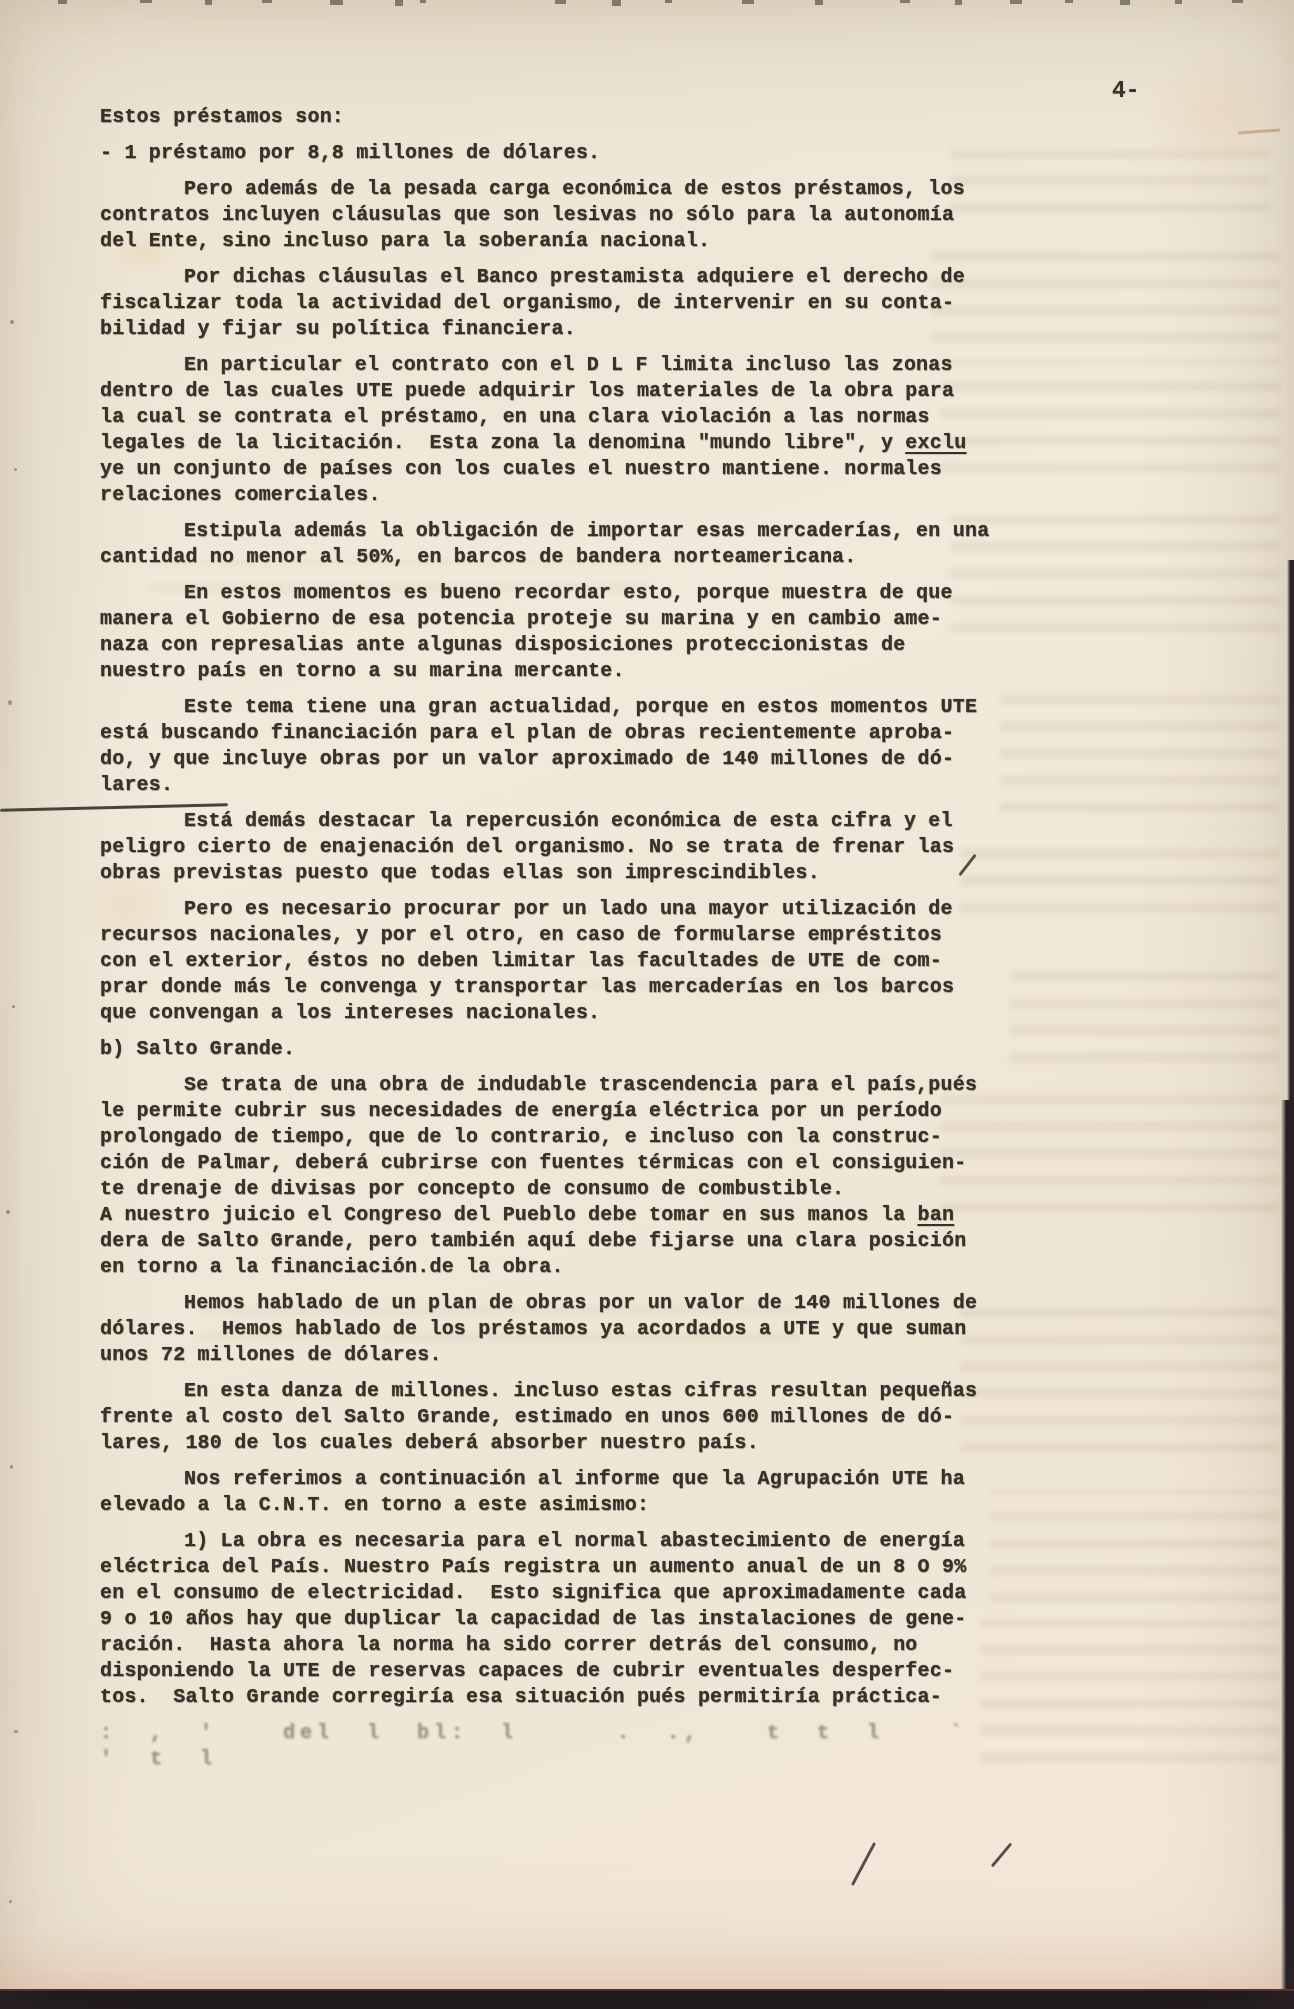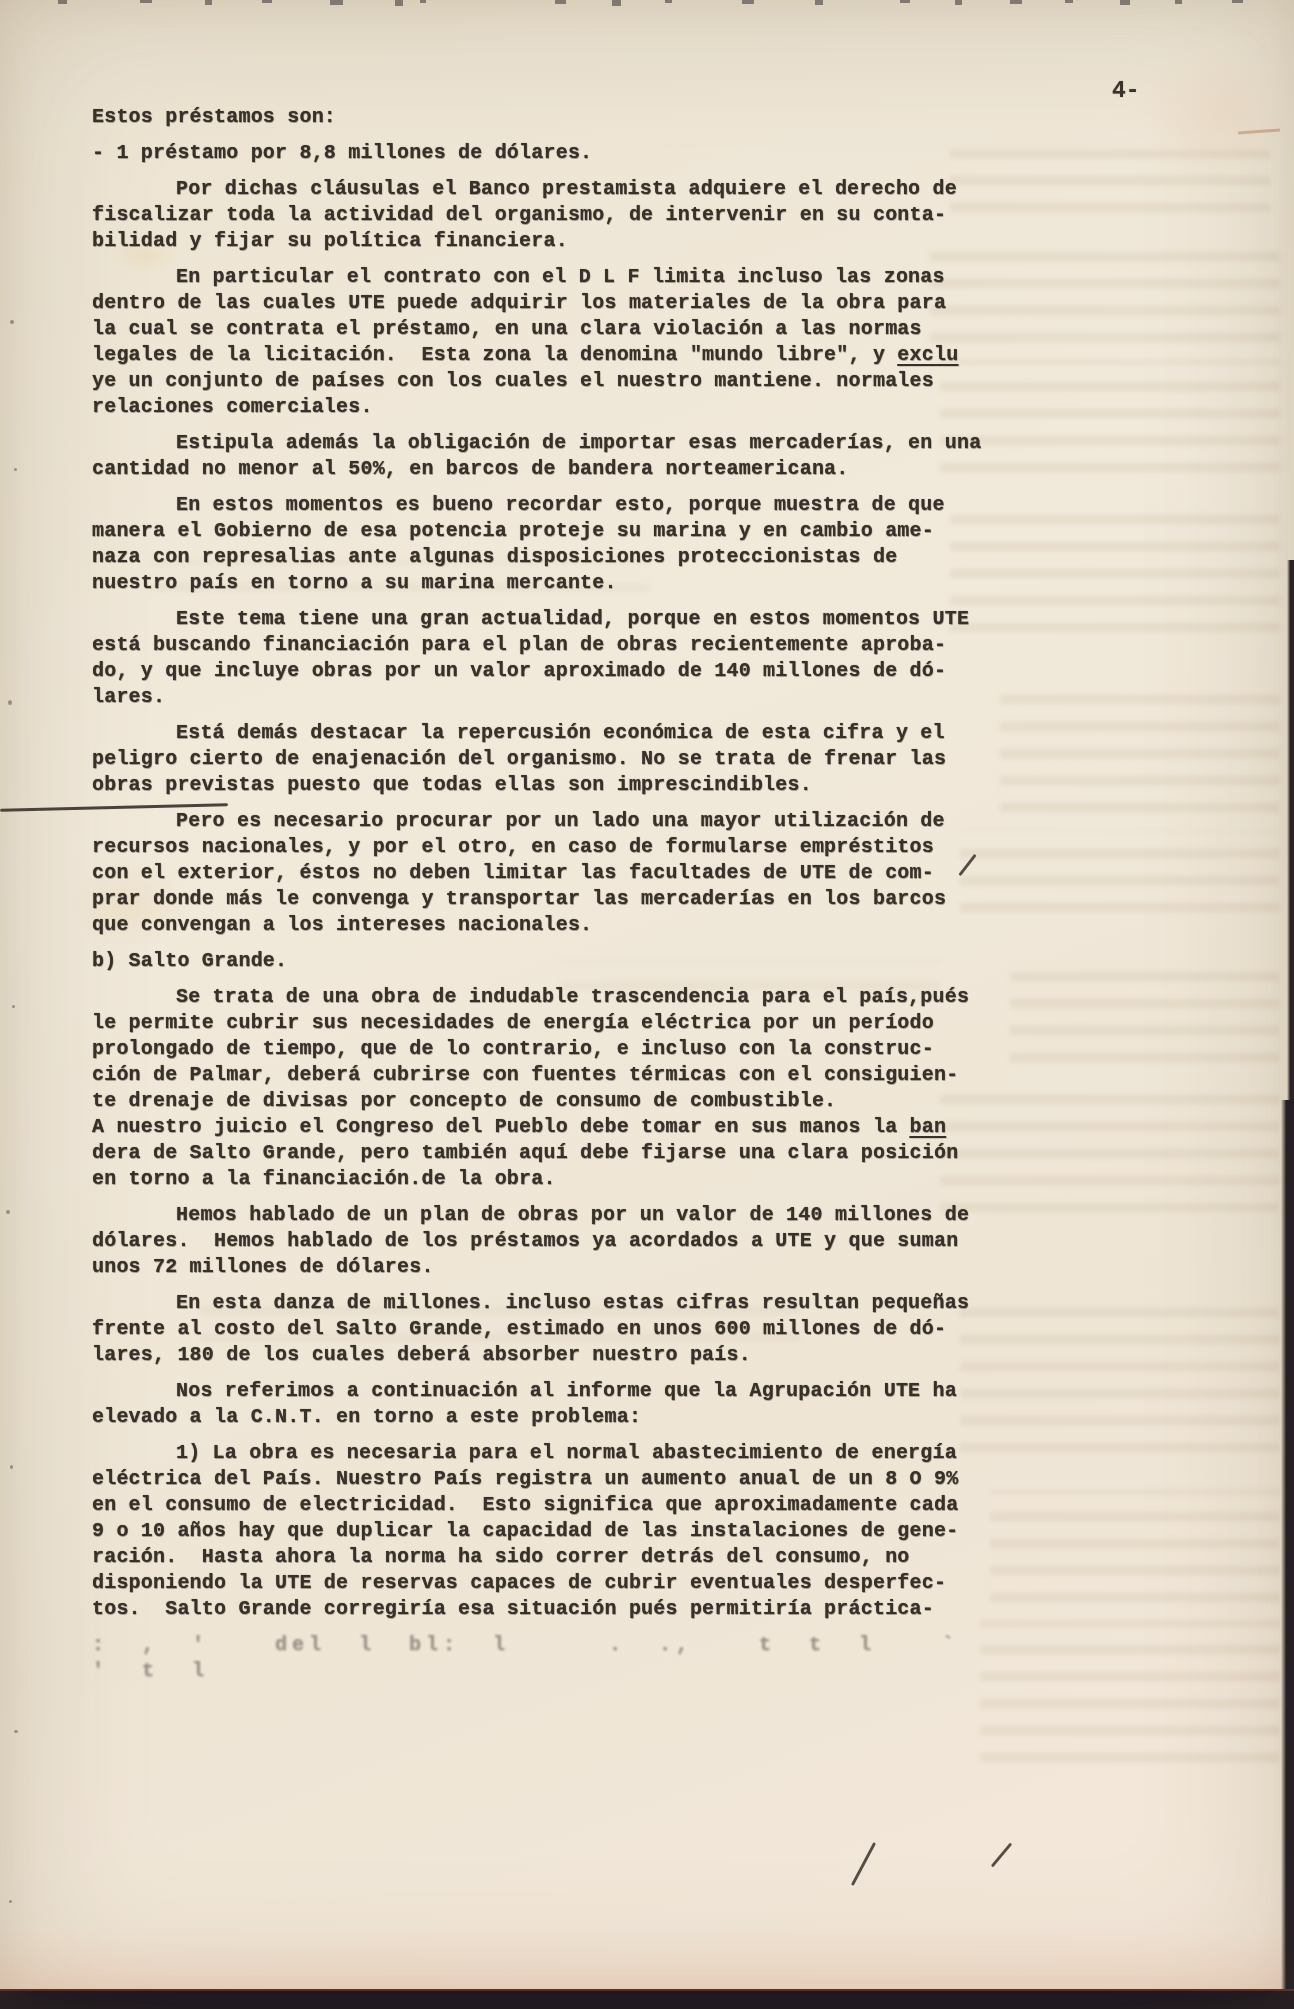--- a/index.html
+++ b/index.html
@@ -4,21 +4,21 @@
 <style>
   html,body{margin:0;padding:0;background:#0d0b10;}
   .page{
     position:relative;width:1294px;height:2009px;overflow:hidden;
     background:linear-gradient(160deg,#ece3d2 0%,#f1e9da 35%,#eee5d5 68%,#f4e8da 100%);
     font-family:"Liberation Mono","DejaVu Sans Mono",monospace;
   }
   .vignette{position:absolute;inset:0;z-index:6;pointer-events:none;
     box-shadow:inset 0 0 150px rgba(110,85,55,.22), inset 0 0 40px rgba(120,95,60,.10);}
   .text-block{
-    position:absolute;left:92px;top:104px;width:890px;z-index:3;
+    position:absolute;left:100px;top:104px;width:890px;z-index:3;
     color:#37312a;font-size:20px;line-height:26px;font-weight:700;letter-spacing:.2px;
     text-shadow:0 0 1px rgba(55,45,35,.65), .5px .5px .5px rgba(55,45,35,.35);
   }
   .text-block p{margin:0 0 10px;white-space:pre-wrap;}
   .hang1{margin-left:60px;}
   .hang2{margin-left:48px;}
   .para{text-indent:84px;}
   .mt6{margin-top:6px;}
   .uline{text-decoration:underline;text-decoration-thickness:2px;text-underline-offset:4px;}
   .page-number{position:absolute;left:1112px;top:78px;z-index:3;color:#3a342c;
@@ -72,20 +72,23 @@
   <div class="page-number">4-</div>
 
   <div class="text-block">
     <p class="hang1">Estos préstamos son:</p>
 
 
 
 
     <p class="hang1">- 1 préstamo por 8,8 millones de dólares.</p>
 
+    <p class="para">Pero además de la pesada carga económica de estos préstamos, los
+contratos incluyen cláusulas que son lesivas no sólo para la autonomía
+del Ente, sino incluso para la soberanía nacional.</p>
 
     <p class="para">Por dichas cláusulas el Banco prestamista adquiere el derecho de
 fiscalizar toda la actividad del organismo, de intervenir en su conta-
 bilidad y fijar su política financiera.</p>
 
     <p class="para"><span>En particular el contrato con el D L F limita incluso las zonas
 dentro de las cuales UTE puede adquirir los materiales de la obra para
 la cual se contrata el préstamo, en una clara violación a las normas
 legales de la licitación.  Esta zona la denomina "mundo libre", y </span><span class="uline">exclu</span><span>
 ye un conjunto de países con los cuales el nuestro mantiene. normales
@@ -128,21 +131,21 @@
 
     <p class="para">Hemos hablado de un plan de obras por un valor de 140 millones de
 dólares.  Hemos hablado de los préstamos ya acordados a UTE y que suman
 unos 72 millones de dólares.</p>
 
     <p class="para">En esta danza de millones. incluso estas cifras resultan pequeñas
 frente al costo del Salto Grande, estimado en unos 600 millones de dó-
 lares, 180 de los cuales deberá absorber nuestro país.</p>
 
     <p class="para">Nos referimos a continuación al informe que la Agrupación UTE ha
-elevado a la C.N.T. en torno a este problema:</p>
+elevado a la C.N.T. en torno a este asimismo:</p>
 
     <p class="para">1) La obra es necesaria para el normal abastecimiento de energía
 eléctrica del País. Nuestro País registra un aumento anual de un 8 O 9%
 en el consumo de electricidad.  Esto significa que aproximadamente cada
 9 o 10 años hay que duplicar la capacidad de las instalaciones de gene-
 ración.  Hasta ahora la norma ha sido correr detrás del consumo, no
 disponiendo la UTE de reservas capaces de cubrir eventuales desperfec-
 tos.  Salto Grande corregiría esa situación pués permitiría práctica-</p>
 
     <p class="faint-line">: , '  del l bl: l   . .,  t t l  ` ' t l</p>

